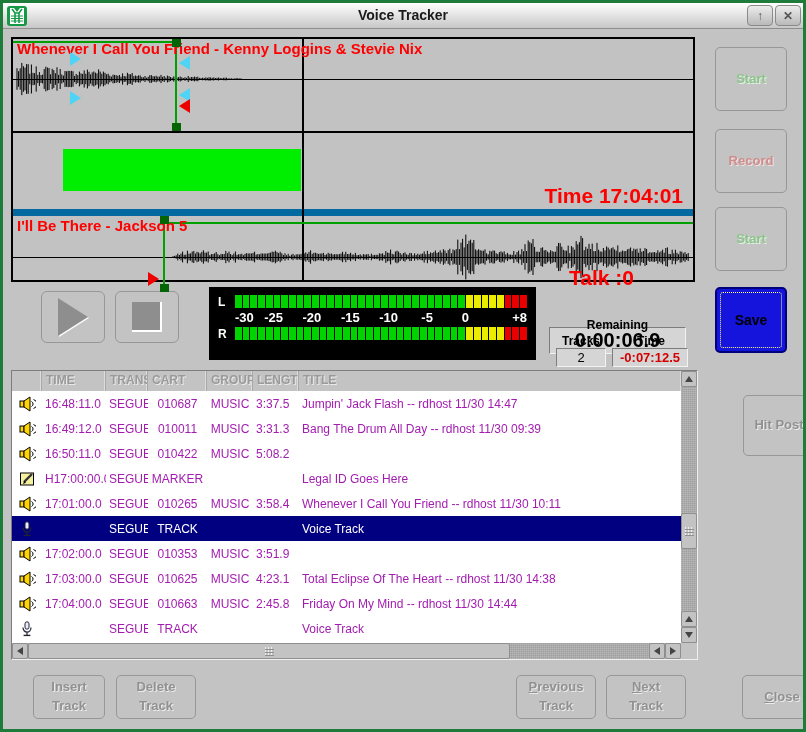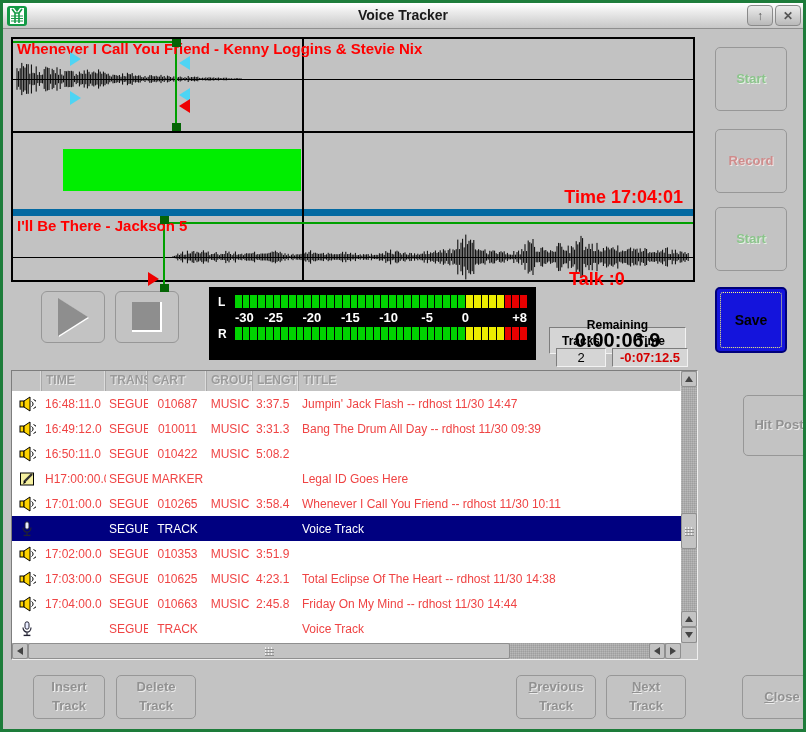--- a/index.html
+++ b/index.html
@@ -31,21 +31,21 @@
                  font-size:15px; white-space:nowrap; z-index:5; }
   .g-hline { position:absolute; height:2px; background:#00a000; z-index:3; }
   .g-vline { position:absolute; width:2px; top:0; bottom:0; background:#00a000; z-index:3; }
   .g-handle { position:absolute; width:9px; height:8px; background:#056405; z-index:6; }
   .tri { position:absolute; width:0; height:0; z-index:6; }
   .tri-r-cyan { border-left:11px solid #4ed4f4; border-top:7px solid transparent; border-bottom:7px solid transparent; }
   .tri-l-cyan { border-right:11px solid #4ed4f4; border-top:7px solid transparent; border-bottom:7px solid transparent; }
   .tri-l-red  { border-right:11px solid #ee0000; border-top:7px solid transparent; border-bottom:7px solid transparent; }
   .tri-r-red  { border-left:11px solid #ee0000; border-top:7px solid transparent; border-bottom:7px solid transparent; }
   .green-block { position:absolute; left:50px; top:16px; width:238px; height:42px; background:#00ee00; }
-  .red-readout { position:absolute; color:#ff0000; font-weight:bold; font-size:18px; white-space:nowrap; z-index:5; }
+  .red-readout { position:absolute; color:#ff0000; font-weight:bold; font-size:21px; white-space:nowrap; z-index:5; }
   .wave-svg { position:absolute; left:0; top:0; z-index:2; }
   
   .t-btn { position:absolute; top:262px; width:64px; height:52px; border:1px solid #979797;
            border-radius:6px; background:#c3c3c3; display:flex; align-items:center; justify-content:center; }
   .play-glyph { width:0; height:0; border-left:30px solid #8e8e8e; border-top:19px solid transparent;
                 border-bottom:19px solid transparent; filter:drop-shadow(1.5px 1.5px 0 #fff); }
   .stop-glyph { width:30px; height:30px; background:#8e8e8e; border-right:2px solid #fff; border-bottom:2px solid #fff; }
   .vu { position:absolute; left:206px; top:258px; width:327px; height:73px; background:#000; padding:7px 9px 5px 9px; }
   .vu-row { display:flex; align-items:center; height:15px; }
   .vu-label { width:17px; color:#fff; font-weight:bold; font-size:12px; }
@@ -67,21 +67,21 @@
   .table { position:absolute; left:8px; top:341px; width:687px; height:290px;
            border-top:1px solid #7d7d7d; border-left:1px solid #7d7d7d;
            border-bottom:1px solid #efefef; border-right:1px solid #efefef; background:#fff; }
   .thead { position:absolute; left:0; top:0; right:16px; height:20px; background:#c3c3c3;
            display:grid; grid-template-columns:30px 64px 42px 59px 46px 46px 1fr; }
   .th { font-weight:bold; font-size:12px; line-height:19px; padding-left:4px; color:#9a9a9a;
         text-shadow:1px 1px 0 #eaeaea; border-right:1px solid #a8a8a8; box-shadow:inset -1px 0 0 #dcdcdc;
         overflow:hidden; white-space:nowrap; }
   .rows { position:absolute; left:0; top:20px; right:16px; bottom:16px; overflow:hidden; background:#fff; }
   .trow { display:grid; grid-template-columns:30px 64px 42px 59px 46px 46px 1fr; height:25px;
-          align-items:center; font-size:12px; color:#ef4444; background:#fff; }
+          align-items:center; font-size:12px; color:#a21caf; background:#fff; }
   .trow.selected { background:#000080; color:#fff; }
   .cell { overflow:hidden; white-space:nowrap; padding:0 3px; }
   .c-icon { display:flex; justify-content:center; }
   .c-time { text-align:right; padding-right:7px; }
   .c-cart, .c-group { text-align:center; }
   .c-len { text-align:left; padding-right:4px; }
   
   .sb-track { background:repeating-linear-gradient(90deg,#d9d9d9 0 1px,#c9c9c9 1px 2px),
               repeating-linear-gradient(0deg,#d9d9d9 0 1px,#c9c9c9 1px 2px); background-blend-mode:multiply; }
   .sb-btn { position:absolute; width:16px; height:16px; background:#c3c3c3; border:1px solid #8f8f8f;

